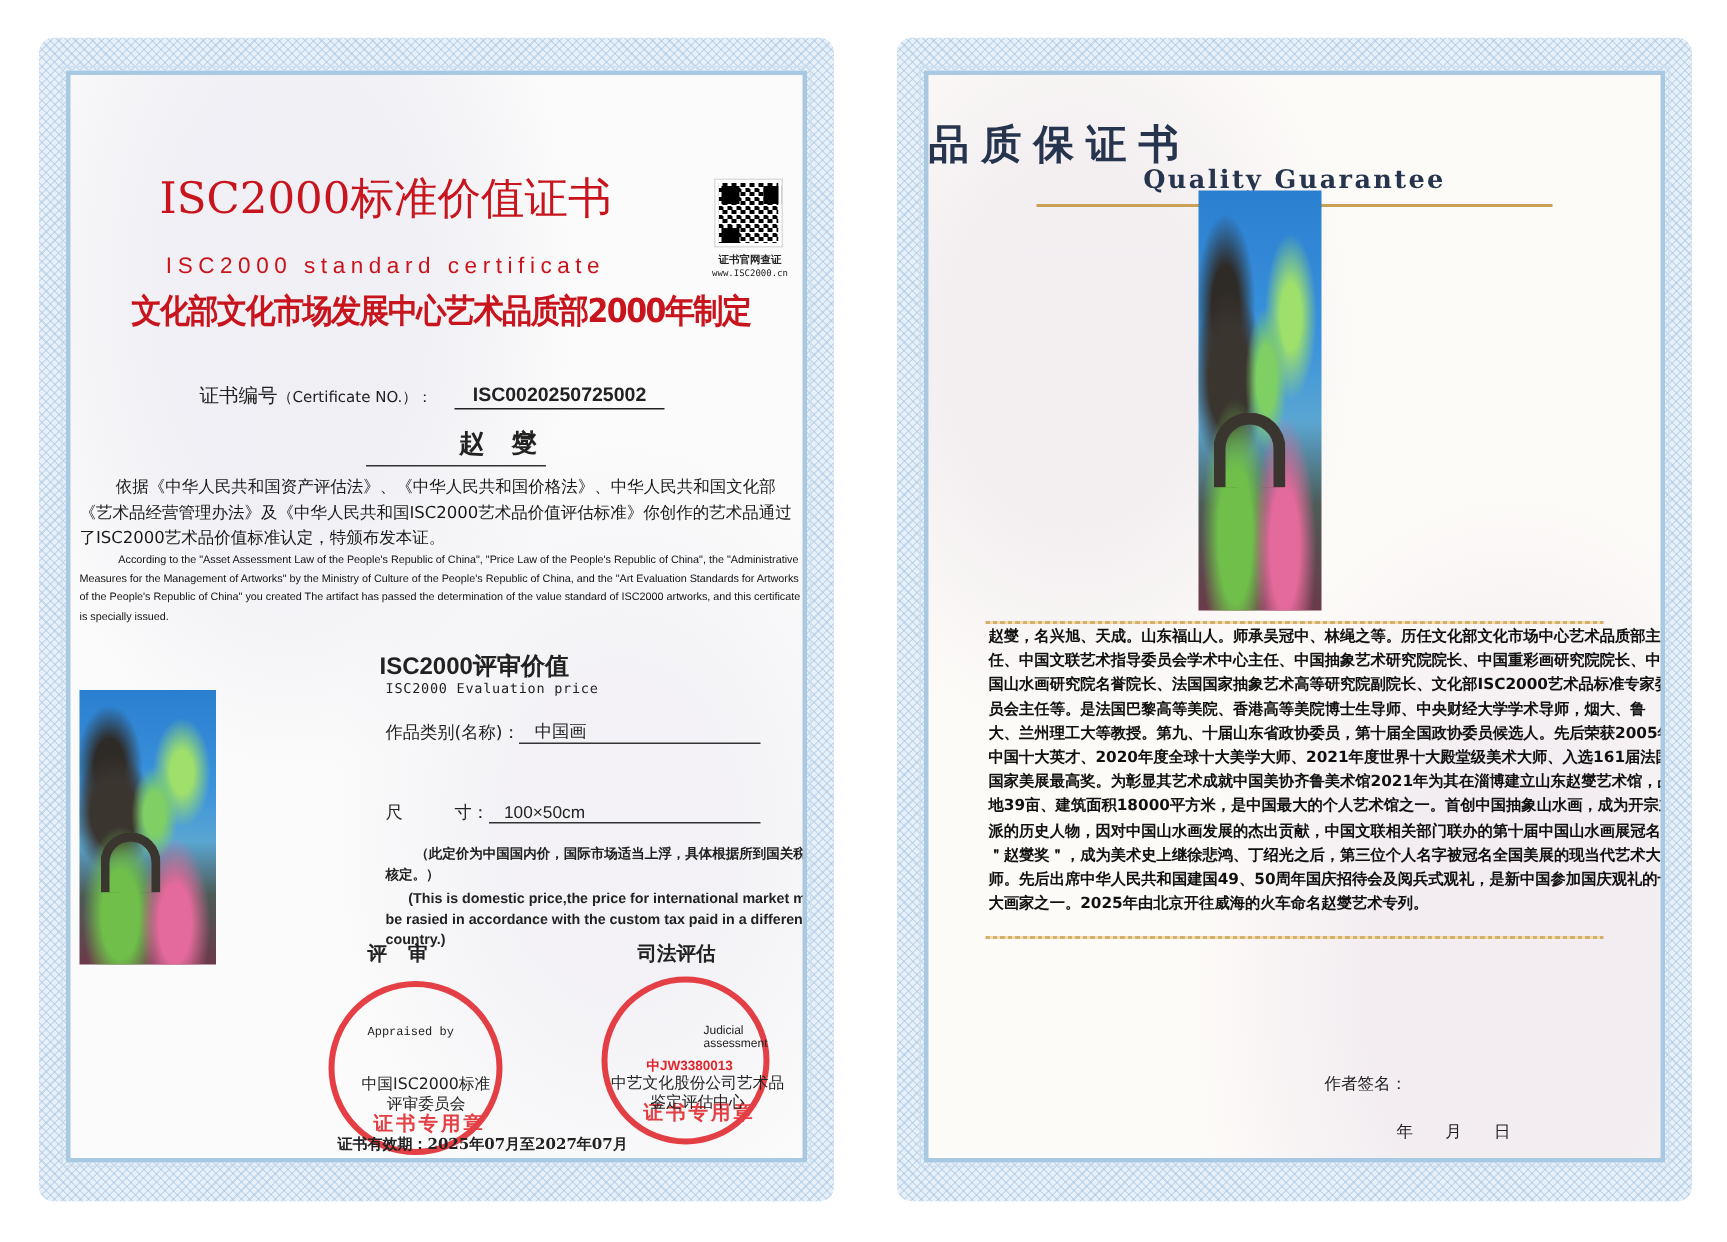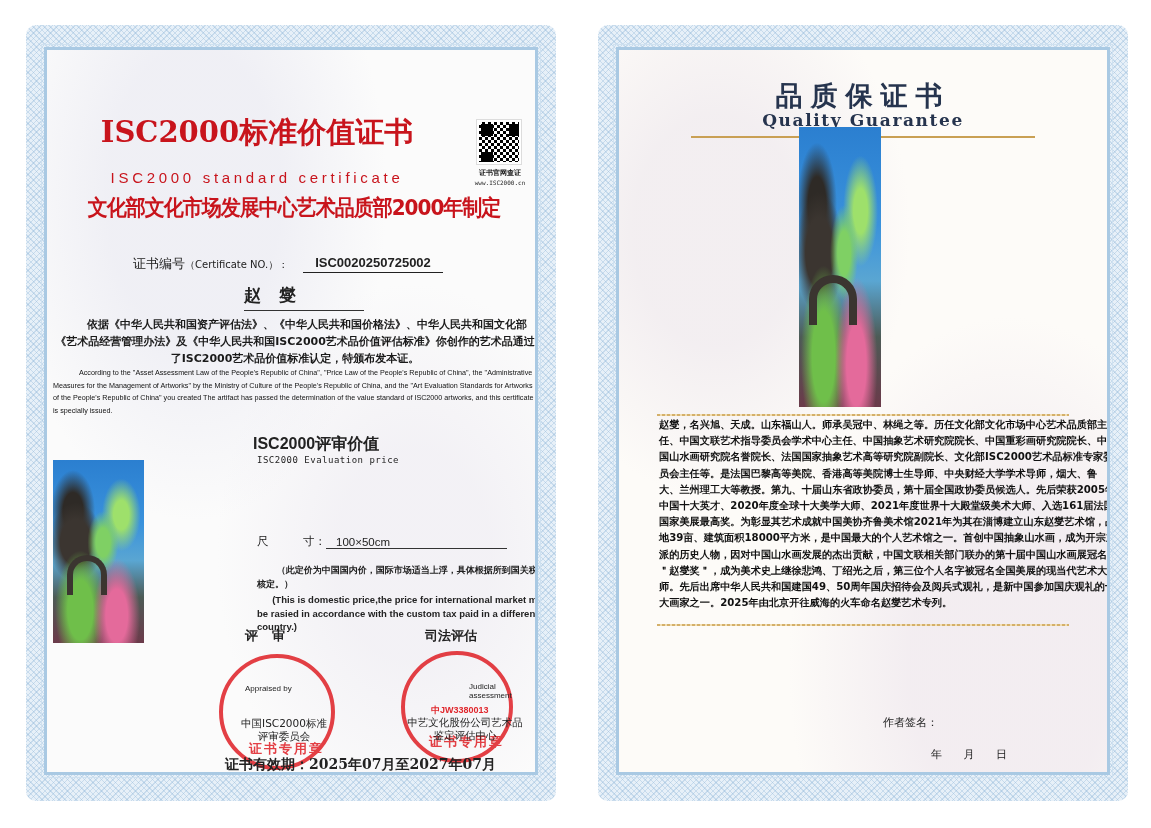--- a/index.html
+++ b/index.html
@@ -31,43 +31,43 @@
     background:
       radial-gradient(ellipse at 20% 25%, rgba(236,230,236,0.6) 0 15%, transparent 35%),
       radial-gradient(ellipse at 80% 85%, rgba(236,228,236,0.6) 0 18%, transparent 40%),
       #fdfbf8;
   }
 
   .abs { position: absolute; }
 
   
   .title-cn { left: 0; width: 420px; top: 28px; font-family: "DejaVu Sans", sans-serif; font-weight: bold; font-size: 29px; letter-spacing: 12px; text-align: center; color: #c8141c; }
-  .title-isc { left: 0; width: 420px; top: 63px; font-family: "DejaVu Serif", serif; font-weight: bold; font-size: 29px; text-align: center; color: #c8141c; letter-spacing: 0px; }
+  .title-isc { left: 0; width: 420px; top: 63px; font-family: "DejaVu Serif", serif; font-weight: normal; font-size: 29px; text-align: center; color: #c8141c; letter-spacing: 0px; }
   .title-en1 { left: 0; width: 420px; top: 101px; font-family: "Liberation Sans", sans-serif; font-size: 17px; letter-spacing: 3.8px; text-align: center; color: #c8141c; }
   .title-en2 { left: 0; width: 420px; top: 119px; font-family: "Liberation Sans", sans-serif; font-size: 15px; letter-spacing: 3.7px; text-align: center; color: #c8141c; }
 
   .qr { left: 430px; top: 70px; width: 44px; height: 44px; background:
      linear-gradient(#000,#000) 2px 2px/12px 12px no-repeat,
      linear-gradient(#000,#000) 30px 2px/12px 12px no-repeat,
      linear-gradient(#000,#000) 2px 30px/12px 12px no-repeat,
      repeating-conic-gradient(#000 0 25%, #fff 0 50%) 0 0/6px 6px;
      border: 2px solid #fff; outline: 1px solid #ddd; }
   .qr-cap { left: 418px; top: 118px; width: 70px; font-size: 7px; text-align: center; font-weight: bold; }
   .qr-url { left: 418px; top: 129px; width: 70px; font-size: 6px; text-align: center; font-family: "DejaVu Sans Mono", monospace; }
 
   .dept-cn { left: 0; width: 494px; top: 144px; font-weight: bold; font-size: 20px; text-align: center; color: #c8141c; letter-spacing: -1px; transform: scaleY(1.1); }
   .dept-en { left: 0; width: 494px; top: 178px; font-family: "Liberation Sans", sans-serif; font-weight: bold; font-size: 8.6px; text-align: center; color: #c8141c; }
 
   .certno-label { left: 86px; top: 205px; font-size: 13px; }
   .certno-label small { font-size: 10px; }
   .certno-value { left: 256px; top: 205px; width: 140px; font-family: "Liberation Sans", sans-serif; font-weight: bold; font-size: 13px; border-bottom: 1px solid #222; padding-bottom: 2px; text-align: center; }
 
-  .holder { left: 197px; top: 234px; width: 120px; text-align: left; font-weight: bold; font-size: 17px; letter-spacing: 6px; border-bottom: 1px solid #333; padding-bottom: 3px; }
-
-  .body-cn { left: 6px; top: 266px; width: 484px; font-size: 11px; line-height: 17px; font-weight: bold; color: #1a1a1a; text-indent: 2.2em; text-align: center; }
+  .holder { left: 197px; top: 234px; width: 120px; text-align: right; font-weight: bold; font-size: 17px; letter-spacing: 6px; border-bottom: 1px solid #333; padding-bottom: 3px; }
+
+  .body-cn { left: 6px; top: 266px; width: 484px; font-size: 11px; line-height: 17px; font-weight: normal; color: #1a1a1a; text-indent: 2.2em; }
   .body-en { left: 6px; top: 317px; width: 484px; font-family: "Liberation Sans", sans-serif; font-size: 7.2px; line-height: 12.5px; text-indent: 3.6em; color: #111; }
 
   .eval-title { left: 206px; top: 384px; font-family: "Liberation Sans", sans-serif; font-size: 16px; font-weight: bold; }
   .eval-sub { left: 210px; top: 405px; font-family: "DejaVu Sans Mono", monospace; font-size: 9px; letter-spacing: 0.5px; }
 
   .field { position: absolute; left: 210px; width: 250px; font-size: 11.5px; display: flex; align-items: flex-end; }
   .field .lbl { white-space: nowrap; }
   .field .val { flex: 1; border-bottom: 1px solid #333; padding-left: 10px; font-family: "Liberation Sans", sans-serif; font-size: 11.5px; }
 
   .note-cn { left: 210px; top: 513px; width: 292px; font-size: 9px; line-height: 14px; font-weight: bold; text-indent: 2.2em; }
@@ -87,32 +87,32 @@
   .left-arch { left: 20px; top: 505px; width: 40px; height: 40px; border: 6px solid #3b3530; border-bottom: none; border-radius: 40px 40px 0 0; }
 
   .sig-review { left: 198px; top: 577px; font-size: 13px; font-weight: bold; letter-spacing: 14px; }
   .sig-judicial { left: 378px; top: 577px; font-size: 13px; font-weight: bold; }
 
   .seal { position: absolute; border: 4px solid #e0262c; border-radius: 50%; opacity: 0.88; text-align: center; }
   .seal-1 { left: 172px; top: 604px; width: 116px; height: 116px; }
   .seal-2 { left: 354px; top: 601px; width: 112px; height: 112px; }
   .seal-text { position: absolute; color: #e0262c; font-weight: bold; }
 
-  .appraised { left: 198px; top: 634px; font-family: Liberation Sans, sans-serif; font-size: 8px; }
+  .appraised { left: 198px; top: 634px; font-family: Liberation Mono, monospace; font-size: 8px; }
   .review-org { left: 182px; top: 667px; width: 110px; text-align: center; font-size: 10.5px; line-height: 13px; }
   .judicial-en { left: 390px; top: 632px; font-family: "Liberation Sans", sans-serif; font-size: 8px; margin-left: 32px; }
   .judicial-no { left: 384px; top: 654px; font-size: 9px; color: #e0262c; font-weight: bold; font-family: "Liberation Sans", sans-serif; }
   .judicial-org { left: 348px; top: 666px; width: 140px; text-align: center; font-size: 10.5px; line-height: 13px; }
   .seal-bottom { font-size: 13px; letter-spacing: 2px; }
 
-  .valid-cn { left: 178px; top: 706px; font-family: "DejaVu Serif", serif; font-size: 14px; font-weight: bold; }
+  .valid-cn { left: 178px; top: 706px; font-family: "DejaVu Serif", serif; font-size: 10px; font-weight: bold; }
   .valid-en { left: 175px; top: 722px; font-family: "DejaVu Sans Mono", monospace; font-size: 9.5px; }
 
   
-  .q-title { left: 0; right: 0; top: 28px; text-align: center; font-family: Liberation Mono, monospace; font-weight: bold; font-size: 27px; letter-spacing: 8px; color: #26344e; }
+  .q-title { left: 0; right: 0; top: 28px; text-align: left; font-family: Liberation Mono, monospace; font-weight: bold; font-size: 27px; letter-spacing: 8px; color: #26344e; }
   .q-sub { left: 0; right: 0; top: 60px; text-align: center; font-family: "DejaVu Serif", serif; font-weight: bold; font-size: 17px; letter-spacing: 1.6px; color: #26344e; }
   .q-rule { left: 72px; right: 72px; top: 86px; height: 2px; background: #c9a054; }
   .painting-right { left: 180px; top: 77px; width: 82px; height: 280px; }
   .right-arch { left: 190px; top: 225px; width: 48px; height: 50px; border: 8px solid #3b3530; border-bottom: none; border-radius: 48px 48px 0 0; }
   .q-rule2 { left: 38px; right: 38px; top: 364px; height: 2px; background: repeating-linear-gradient(90deg, #d4b06a 0 3px, #f0dcb0 3px 5px); }
   .bio { left: 40px; top: 367px; width: 458px; font-size: 10.2px; line-height: 16.2px; color: #111; font-weight: bold; }
   .q-rule3 { left: 38px; right: 38px; top: 574px; height: 2px; background: repeating-linear-gradient(90deg, #d4b06a 0 3px, #f0dcb0 3px 5px); }
   .statement { left: 38px; top: 582px; width: 458px; font-size: 12.5px; line-height: 24px; font-weight: bold; text-indent: 2.2em; color: #1a1a1a; }
   .sig-label { left: 264px; top: 665px; font-size: 11px; }
   .date-label { left: 312px; top: 697px; font-size: 11px; word-spacing: 18px; }
@@ -137,20 +137,24 @@
     <div class="abs certno-value">ISC0020250725002</div>
 
     <div class="abs holder">赵 燮</div>
 
     <div class="abs body-cn">依据《中华人民共和国资产评估法》、《中华人民共和国价格法》、中华人民共和国文化部《艺术品经营管理办法》及《中华人民共和国ISC2000艺术品价值评估标准》你创作的艺术品通过了ISC2000艺术品价值标准认定，特颁布发本证。</div>
     <div class="abs body-en">According to the "Asset Assessment Law of the People's Republic of China", "Price Law of the People's Republic of China", the "Administrative Measures for the Management of Artworks" by the Ministry of Culture of the People's Republic of China, and the "Art Evaluation Standards for Artworks of the People's Republic of China" you created The artifact has passed the determination of the value standard of ISC2000 artworks, and this certificate is specially issued.</div>
 
     <div class="abs eval-title">ISC2000评审价值</div>
     <div class="abs eval-sub">ISC2000 Evaluation price</div>
 
+    <div class="field" style="top:430px">
+      <span class="lbl">作品类别(名称)：</span>
+      <span class="val">中国画</span>
+    </div>
     <div class="field" style="top:484px">
       <span class="lbl">尺　　　寸：</span>
       <span class="val">100×50cm</span>
     </div>
 
     <div class="abs note-cn">（此定价为中国国内价，国际市场适当上浮，具体根据所到国关税等核定。）</div>
     <div class="abs note-en">(This is domestic price,the price for international market may be rasied in accordance with the custom tax paid in a different country.)</div>
 
     <div class="abs painting painting-left" title="Chinese landscape painting with stone arch bridge, trees and pink blossoms"></div>
     <div class="abs left-arch"></div>

